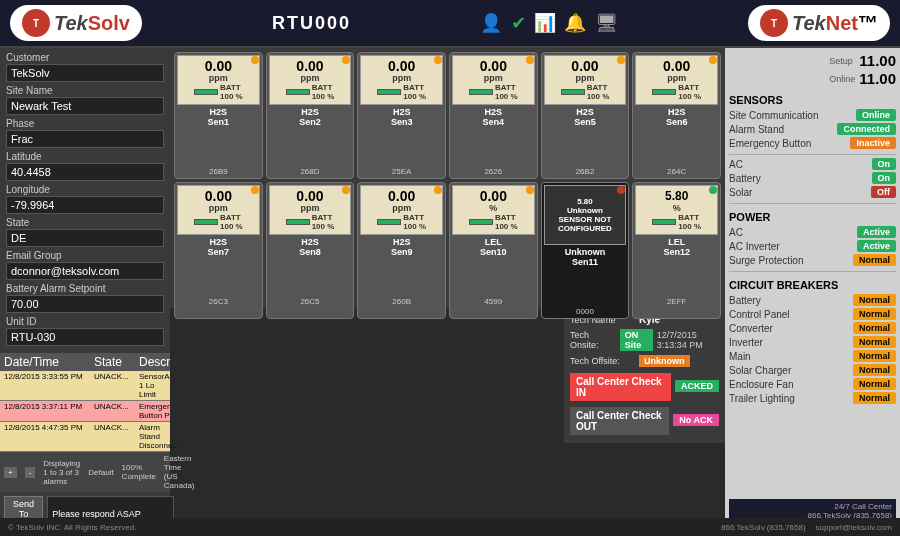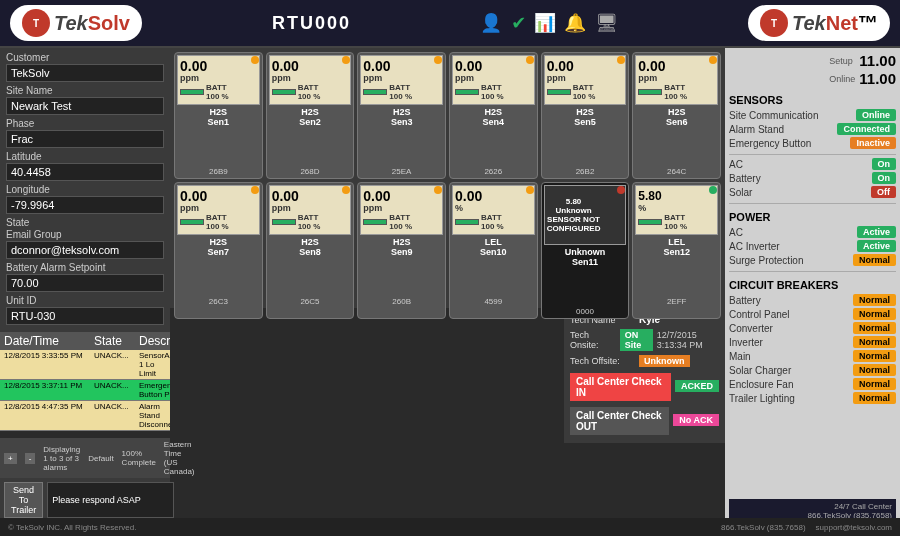--- a/index.html
+++ b/index.html
@@ -150,21 +150,21 @@
     }
     .sensor-indicator.yellow { background: #f39c12; }
     .sensor-indicator.red { background: #c0392b; }
     .sensor-display {
       background: #e8e0c0;
       border: 1px solid #999;
       width: 100%;
       min-height: 50px;
       display: flex;
       flex-direction: column;
-      align-items: flex-start;
+      align-items: center;
       justify-content: center;
       font-size: 10px;
       font-weight: bold;
       padding: 2px;
       margin-bottom: 2px;
     }
     .sensor-ppm {
       font-size: 14px;
       font-weight: bold;
       color: #000;
@@ -430,20 +430,21 @@
       <div class="info-value">TekSolv</div>
       <div class="info-label">Site Name</div>
       <div class="info-value">Newark Test</div>
       <div class="info-label">Phase</div>
       <div class="info-value">Frac</div>
       <div class="info-label">Latitude</div>
       <div class="info-value">40.4458</div>
       <div class="info-label">Longitude</div>
       <div class="info-value">-79.9964</div>
       <div class="info-label">State</div>
+      <div class="info-value">DE</div>
       <div class="info-label">Email Group</div>
       <div class="info-value">dconnor@teksolv.com</div>
       <div class="info-label">Battery Alarm Setpoint</div>
       <div class="info-value">70.00</div>
       <div class="info-label">Unit ID</div>
       <div class="info-value">RTU-030</div>
     </div>
 
     <div style="flex:1; background:#2a2a2a; display:flex; flex-direction:column;">
       <div class="alarm-table-header" style="grid-template-columns: 90px 45px 1fr 40px 50px 55px; font-size:12px;">
@@ -455,21 +456,21 @@
         <span>Duration</span>
       </div>
       <div class="alarm-table-row" style="grid-template-columns: 90px 45px 1fr 40px 50px 55px; font-size:8px;">
         <span>12/8/2015 3:33:55 PM</span>
         <span>UNACK...</span>
         <span>Sensor 1 Lo Limit</span>
         <span>Alarm</span>
         <span></span>
         <span>000 00 0...</span>
       </div>
-      <div class="alarm-table-row" style="grid-template-columns: 90px 45px 1fr 40px 50px 55px; font-size:8px; background:#22c55e;">
+      <div class="alarm-table-row" style="grid-template-columns: 90px 45px 1fr 40px 50px 55px; font-size:8px; background:#fca5a5;">
         <span>12/8/2015 3:37:11 PM</span>
         <span>UNACK...</span>
         <span>Emergency Button Pr...</span>
         <span>true</span>
         <span>Pressed</span>
         <span>000 00 0...</span>
       </div>
       <div class="alarm-table-row" style="grid-template-columns: 90px 45px 1fr 40px 50px 55px; font-size:8px;">
         <span>12/8/2015 4:47:35 PM</span>
         <span>UNACK...</span>

